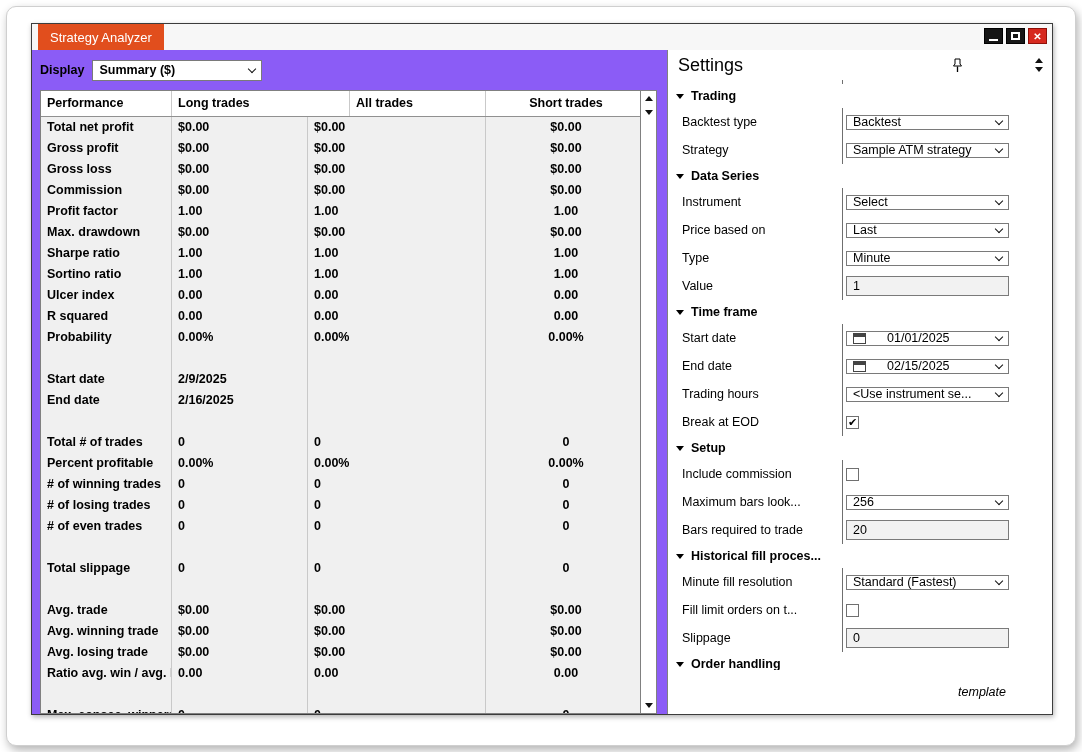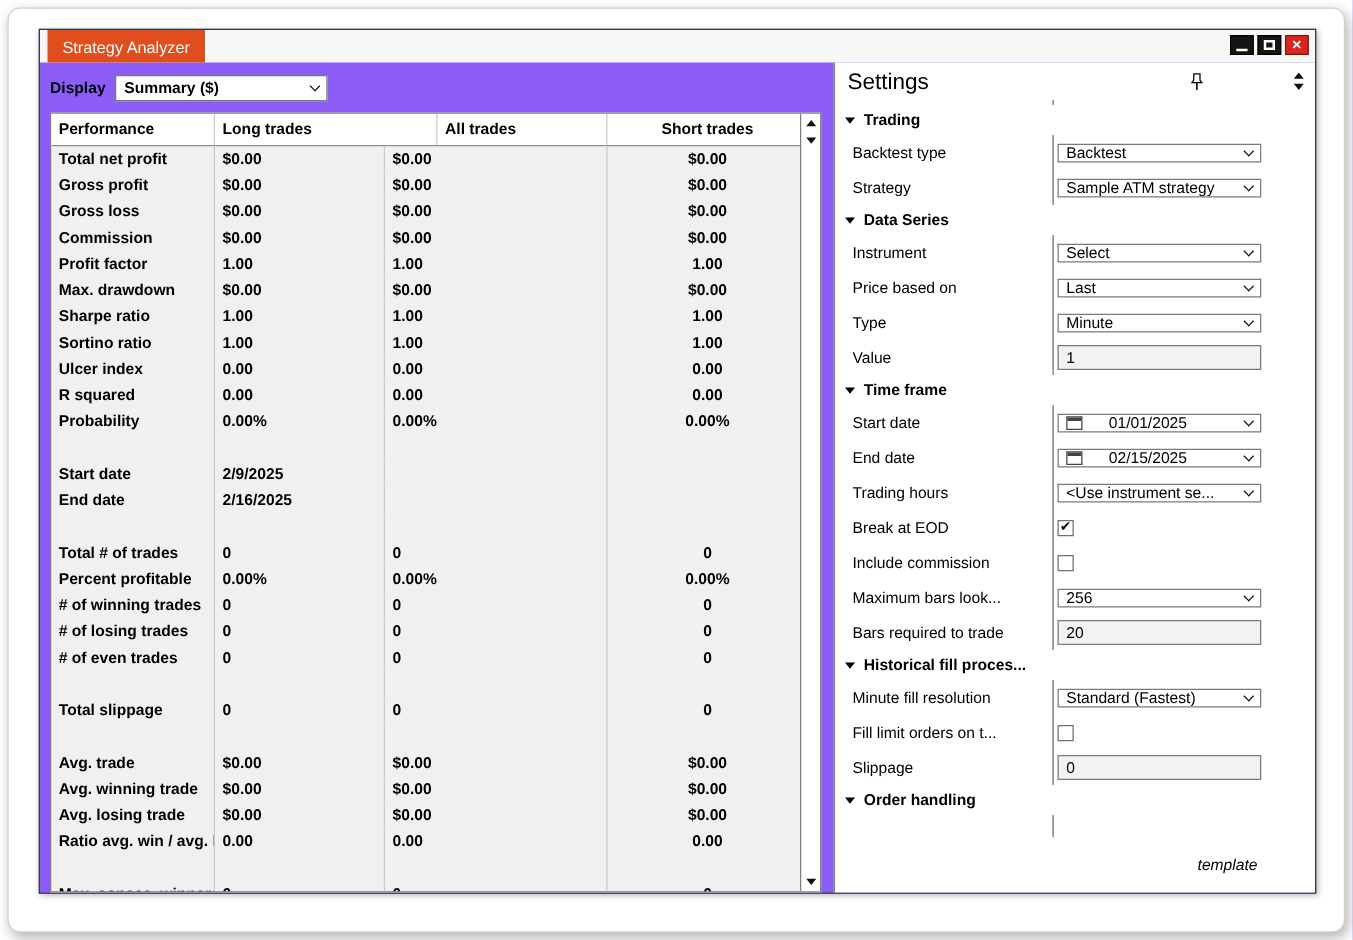--- a/index.html
+++ b/index.html
@@ -407,20 +407,24 @@
                   <span class="chev"></span>
                 </div>
               </div>
             </div>
             <div class="prop-row">
               <span class="prop-label">Break at EOD</span>
               <div class="prop-control">
                 <span class="checkbox">✔</span>
               </div>
             </div>
+            <div class="sec-header">
+              <span class="tri-collapse"></span>
+              <span>Setup</span>
+            </div>
             <div class="prop-row">
               <span class="prop-label">Include commission</span>
               <div class="prop-control">
                 <span class="checkbox"></span>
               </div>
             </div>
             <div class="prop-row">
               <span class="prop-label">Maximum bars look...</span>
               <div class="prop-control">
                 <div class="select">

